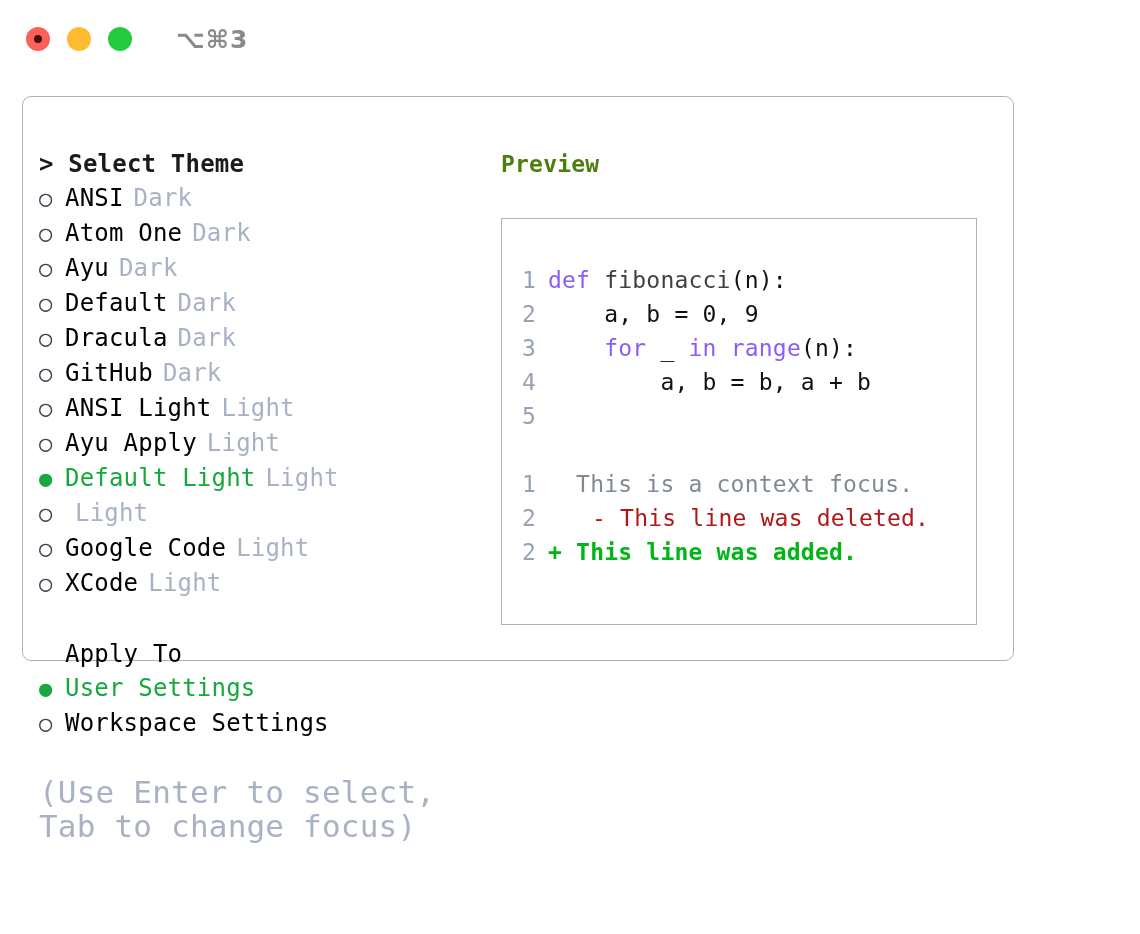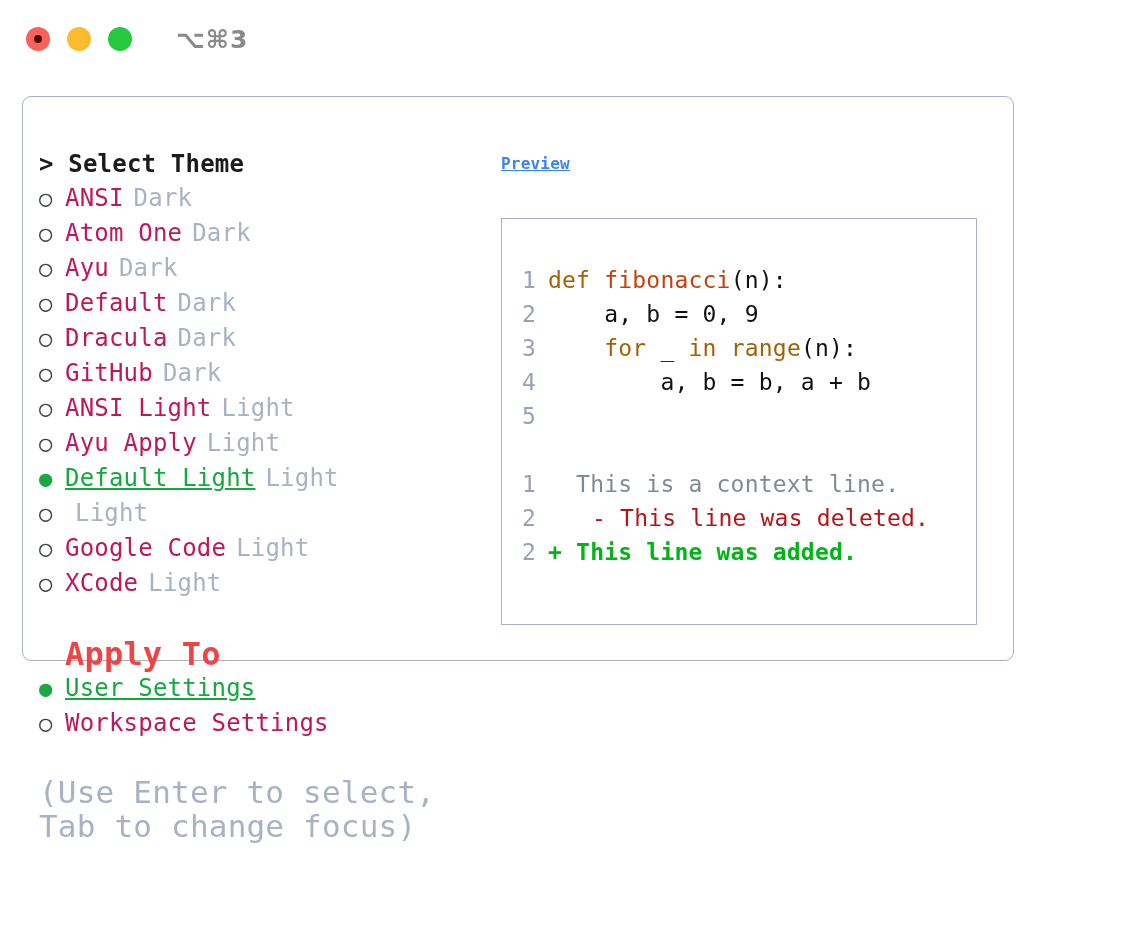--- a/index.html
+++ b/index.html
@@ -111,64 +111,62 @@
     letter-spacing: 0.2px;
   }
   .marker {
     display: inline-block;
     width: 26px;
     flex: none;
     color: #3c4250;
     font-size: 22px;
   }
   .marker.selected { color: #1aa843; }
-  .theme-name { color: #be185d; }
-  .theme-row.selected .theme-name { color: #15a83c; text-decoration: underline; }
+  .theme-name { color: #000000; }
+  .theme-row.selected .theme-name { color: #15a83c; }
   .theme-cat {
     color: #a8b2c4;
     margin-left: 10px;
   }
   .theme-row.selected .theme-cat { color: #a8b2c4; }
 
   .section-gap { height: 36px; }
 
   .apply-label {
-    font-size: 32px;
-    color: #ef4444;
+    font-size: 24px;
+    color: #000000;
     line-height: 34px;
     white-space: pre;
     padding-left: 26px;
     letter-spacing: 0.2px;
-    font-weight: bold;
   }
 
   .hint {
     margin-top: 34px;
     font-size: 31px;
     color: #a8b2c4;
     line-height: 34px;
     width: 420px;
     letter-spacing: 0.2px;
   }
 
   
   .right-col {
     position: absolute;
     left: 478px;
     top: 50px;
     width: 500px;
   }
   .preview-title {
-    font-size: 16px;
+    font-size: 23px;
     font-weight: 700;
-    color: #3b82f6;
-    line-height: 34px;
-    white-space: pre;
-    letter-spacing: 0.2px;
-    text-decoration: underline;
+    color: #4d7c0f;
+    line-height: 34px;
+    white-space: pre;
+    letter-spacing: 0.2px;
   }
   .code-box {
     margin-top: 37px;
     width: 476px;
     height: 407px;
     border: 1.6px solid #a8b2c4;
     box-sizing: border-box;
     background: #ffffff;
     padding: 44px 0 0 0;
   }
@@ -181,22 +179,22 @@
   }
   .lineno {
     width: 46px;
     text-align: right;
     color: #98a2b5;
     flex: none;
     padding-right: 12px;
     box-sizing: border-box;
   }
   .code-text { color: #101010; }
-  .tok-kw   { color: #a16207; }
-  .tok-fn   { color: #c2410c; }
+  .tok-kw   { color: #8b5cf6; }
+  .tok-fn   { color: #404040; }
   .tok-plain{ color: #101010; }
 
   .blank-line { height: 34px; }
 
   .diff-ctx { color: #808a95; }
   .diff-del { color: #b31616; margin-left: 44px; }
   .diff-add { color: #00b515; font-weight: bold; }
 </style>
 </head>
 <body>
@@ -247,21 +245,21 @@
         <div class="code-box">
           <div id="code-lines">
               <div class="code-line"><span class="lineno">1</span><span class="code-text"><span class="tok-kw">def</span><span class="tok-plain"> </span><span class="tok-fn">fibonacci</span><span class="tok-plain">(n):</span></span></div>
               <div class="code-line"><span class="lineno">2</span><span class="code-text"><span class="tok-plain">    a, b = 0, 9</span></span></div>
               <div class="code-line"><span class="lineno">3</span><span class="code-text"><span class="tok-plain">    </span><span class="tok-kw">for</span><span class="tok-plain"> _ </span><span class="tok-kw">in</span><span class="tok-plain"> </span><span class="tok-kw">range</span><span class="tok-plain">(n):</span></span></div>
               <div class="code-line"><span class="lineno">4</span><span class="code-text"><span class="tok-plain">        a, b = b, a + b</span></span></div>
               <div class="code-line"><span class="lineno">5</span></div>
             </div>
           <div class="blank-line"></div>
           <div id="diff-lines">
-              <div class="code-line"><span class="lineno">1</span><span class="diff-ctx">  This is a context line.</span></div>
+              <div class="code-line"><span class="lineno">1</span><span class="diff-ctx">  This is a context focus.</span></div>
               <div class="code-line"><span class="lineno">2</span><span class="diff-del">- This line was deleted.</span></div>
               <div class="code-line"><span class="lineno">2</span><span class="diff-add">+ This line was added.</span></div>
             </div>
         </div>
       </div>
 
     </div>
   </div>
 </div>
 

